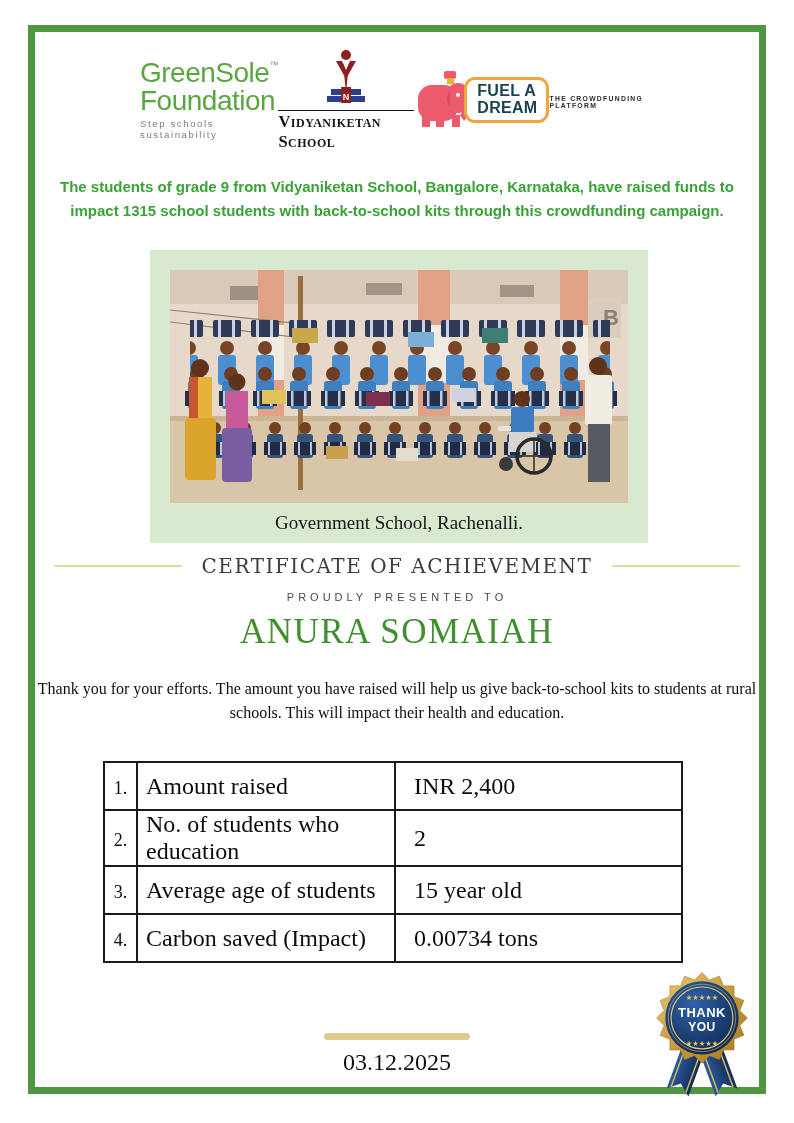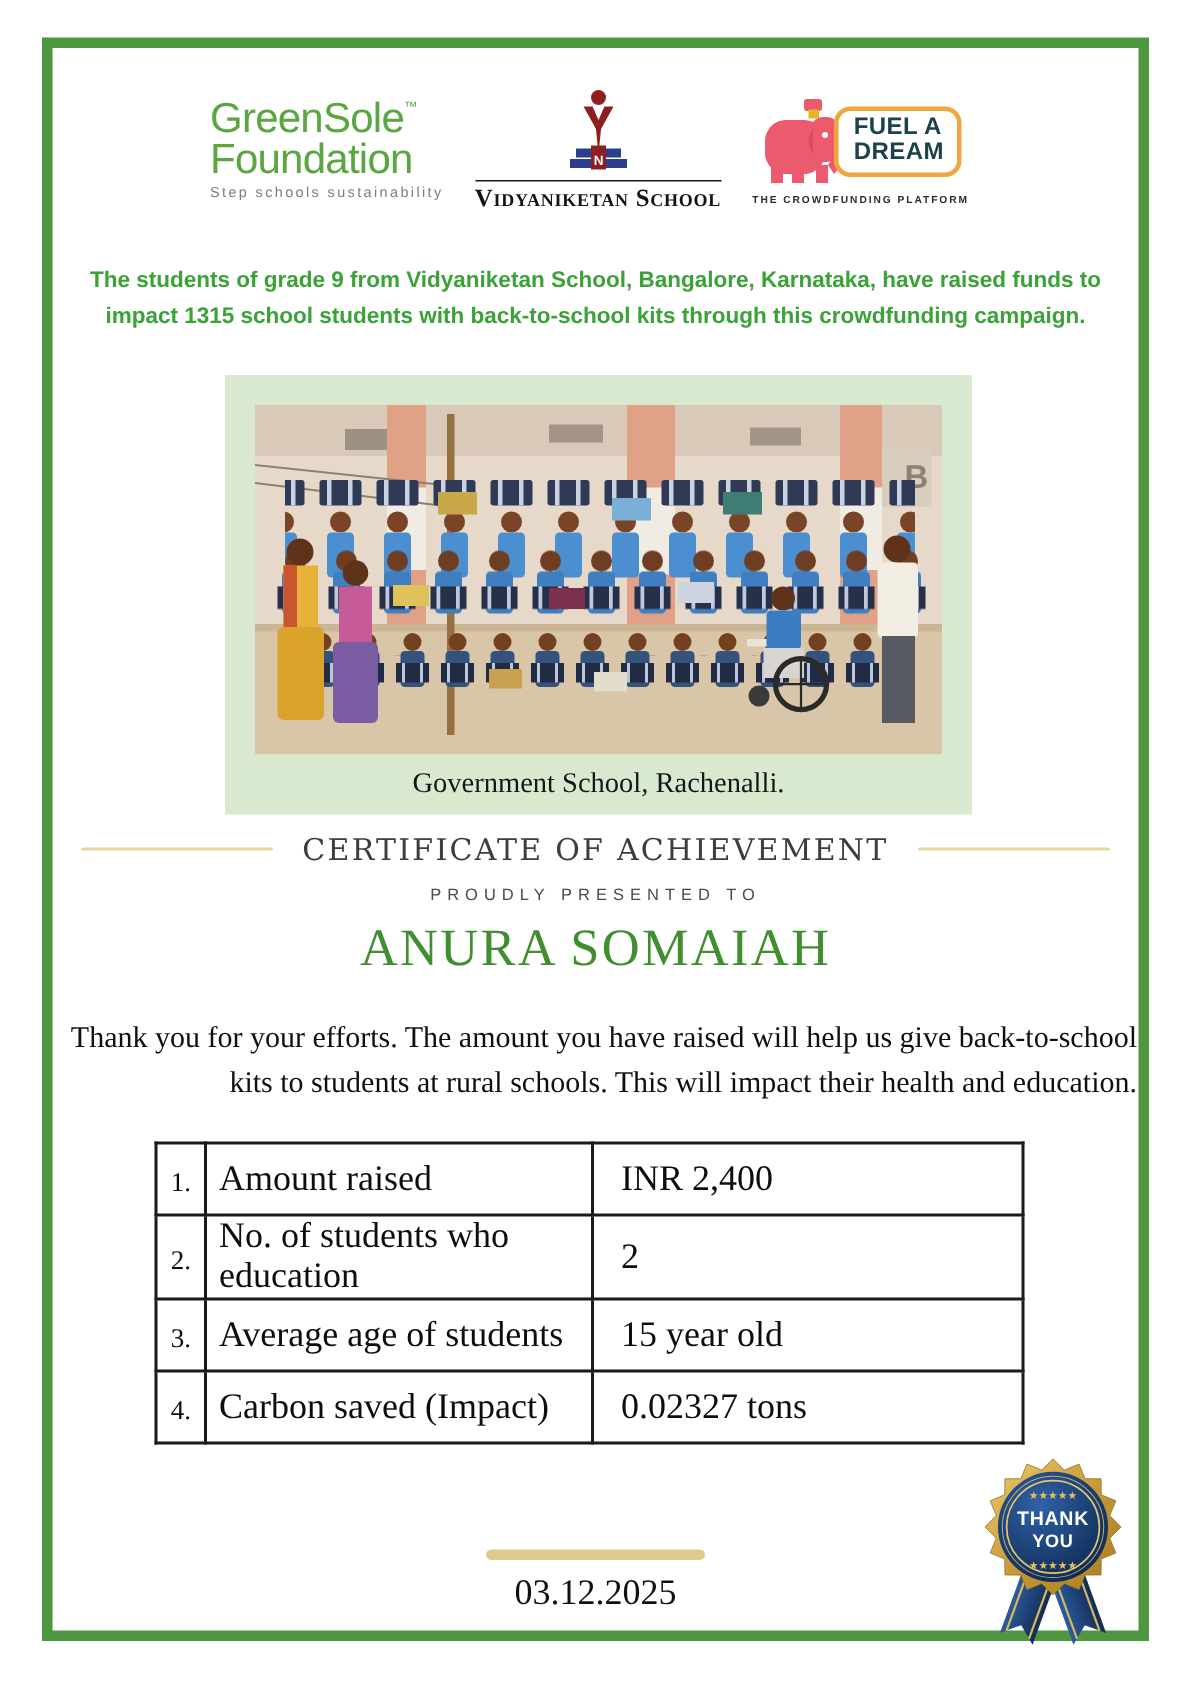--- a/index.html
+++ b/index.html
@@ -26,21 +26,21 @@
   .gs-line2 { font-size:28px; line-height:1.0; letter-spacing:-0.5px; }
   .gs-tagline { font-size:9.6px; color:#7d7d7d; letter-spacing:1.6px; margin-top:3px; }
 
   .vk-logo { display:flex; flex-direction:column; align-items:center; }
   .vk-name {
     font-family:"Liberation Serif", serif; font-variant:small-caps;
     font-weight:bold; font-size:16.5px; color:#141414; letter-spacing:0.5px;
     border-top:1.5px solid #141414; padding-top:1px; margin-top:3px;
   }
 
-  .fd-logo { display:flex; flex-direction:column; align-items:center; }
+  .fd-logo { display:flex; flex-direction:row; align-items:center; }
   .fd-top { display:flex; align-items:center; }
   .fd-box {
     border:3.5px solid #f0a63c; border-radius:11px; padding:3px 9px 4px 10px;
     margin-left:-8px; background:#fff;
   }
   .fd-line { font-family:"Liberation Sans", sans-serif; font-weight:bold;
     font-size:16px; line-height:1.04; color:#1b434d; letter-spacing:0.3px; }
   .fd-tagline { font-family:"Liberation Sans", sans-serif; font-size:6.8px;
     letter-spacing:1.3px; color:#2b2b2b; margin-top:4px; font-weight:bold; }
 
@@ -75,22 +75,22 @@
   .presented {
     position:absolute; top:591px; left:0; right:0; text-align:center;
     font-family:"Liberation Sans", sans-serif; font-size:11px;
     letter-spacing:4px; color:#4a4a4a;
   }
   .recipient {
     position:absolute; top:612px; left:0; right:0; text-align:center;
     font-size:35px; letter-spacing:1.5px; color:#3f8f2f;
   }
   .message {
-    position:absolute; top:677px; left:36px; right:36px; text-align:right;
-    font-size:20px; line-height:1.5; color:#0f0f0f;
+    position:absolute; top:677px; left:36px; right:36px; text-align:center;
+    font-size:16px; line-height:1.5; color:#0f0f0f;
   }
 
   
   .impact-table {
     position:absolute; top:761px; left:103px; width:578px;
     border-collapse:collapse; table-layout:fixed;
   }
   .impact-table td {
     border:2px solid #1a1a1a; height:48px; vertical-align:middle;
     font-size:24px; color:#0d0d0d;
@@ -269,21 +269,21 @@
         <td class="cell-value">2</td>
       </tr>
       <tr>
         <td class="cell-num">3.</td>
         <td class="cell-label">Average age of students</td>
         <td class="cell-value">15 year old</td>
       </tr>
       <tr>
         <td class="cell-num">4.</td>
         <td class="cell-label">Carbon saved (Impact)</td>
-        <td class="cell-value">0.02327 tons</td>
+        <td class="cell-value">0.00734 tons</td>
       </tr>
     </tbody>
   </table>
 
   <svg class="badge" viewBox="0 0 120 145">
     <defs>
       <linearGradient id="goldG" x1="0" y1="0" x2="1" y2="1">
         <stop offset="0%" stop-color="#edcc72"></stop>
           <stop offset="50%" stop-color="#c99a38"></stop>
           <stop offset="100%" stop-color="#a8791f"></stop>

